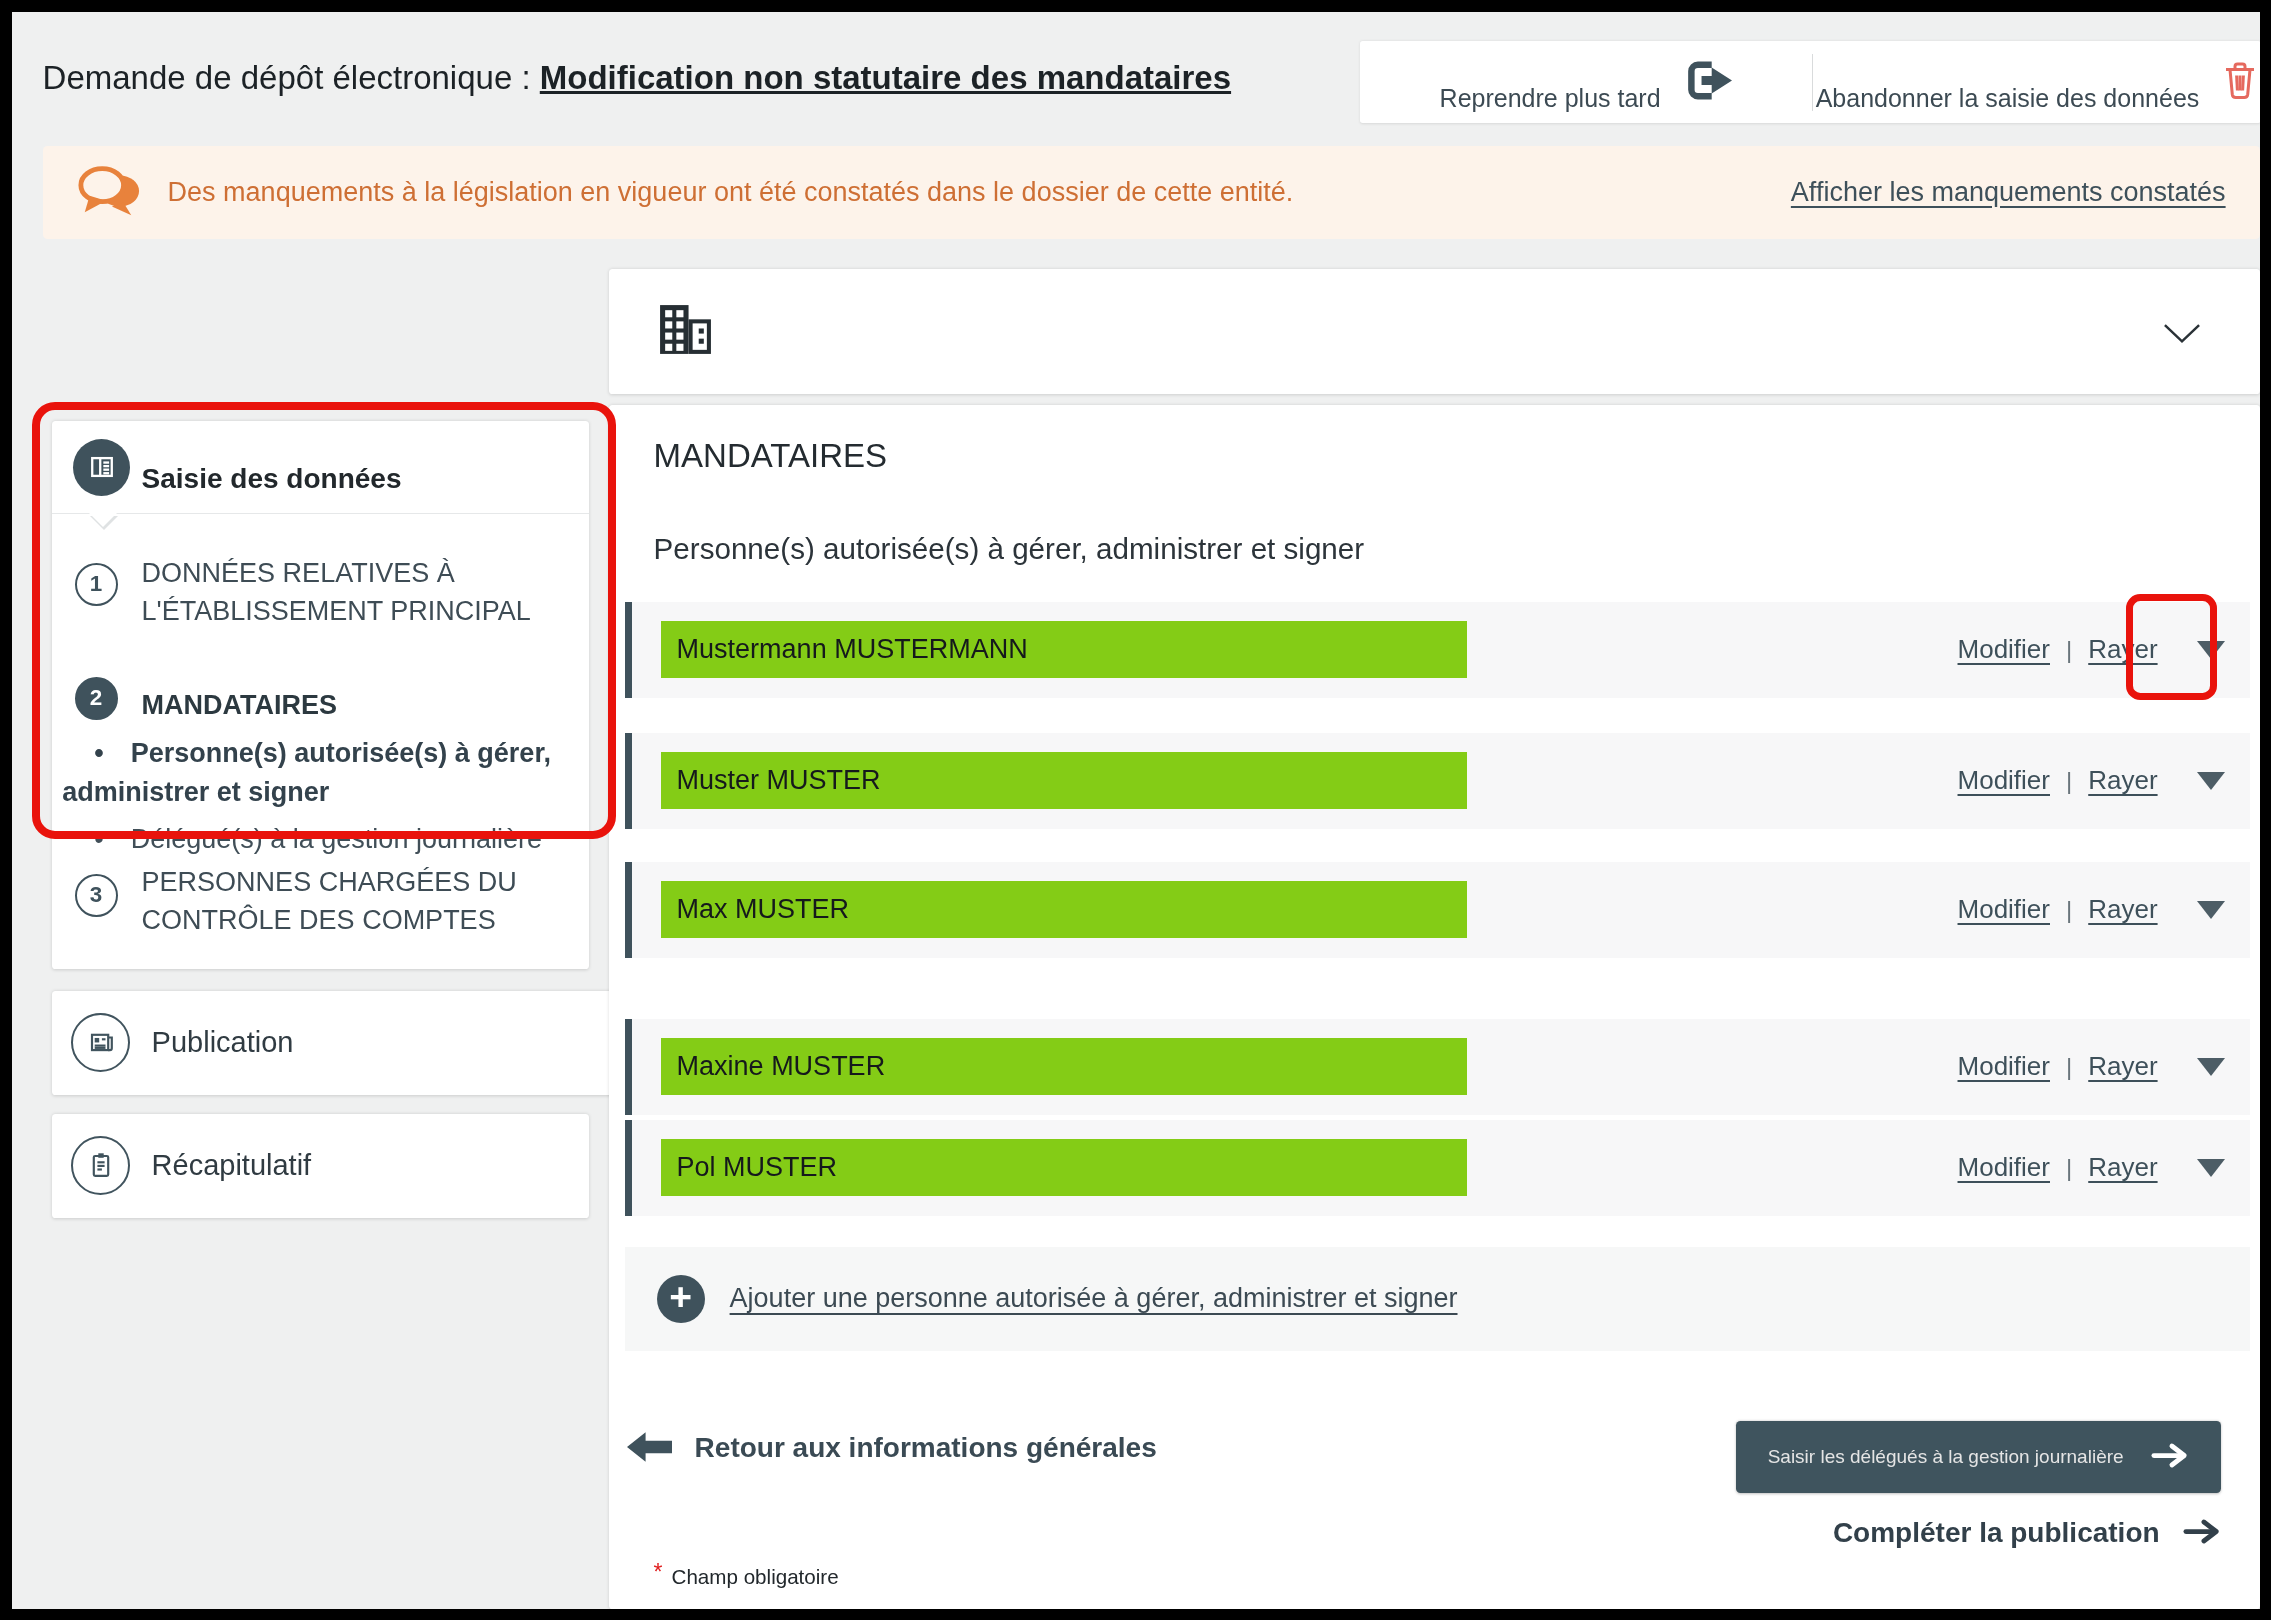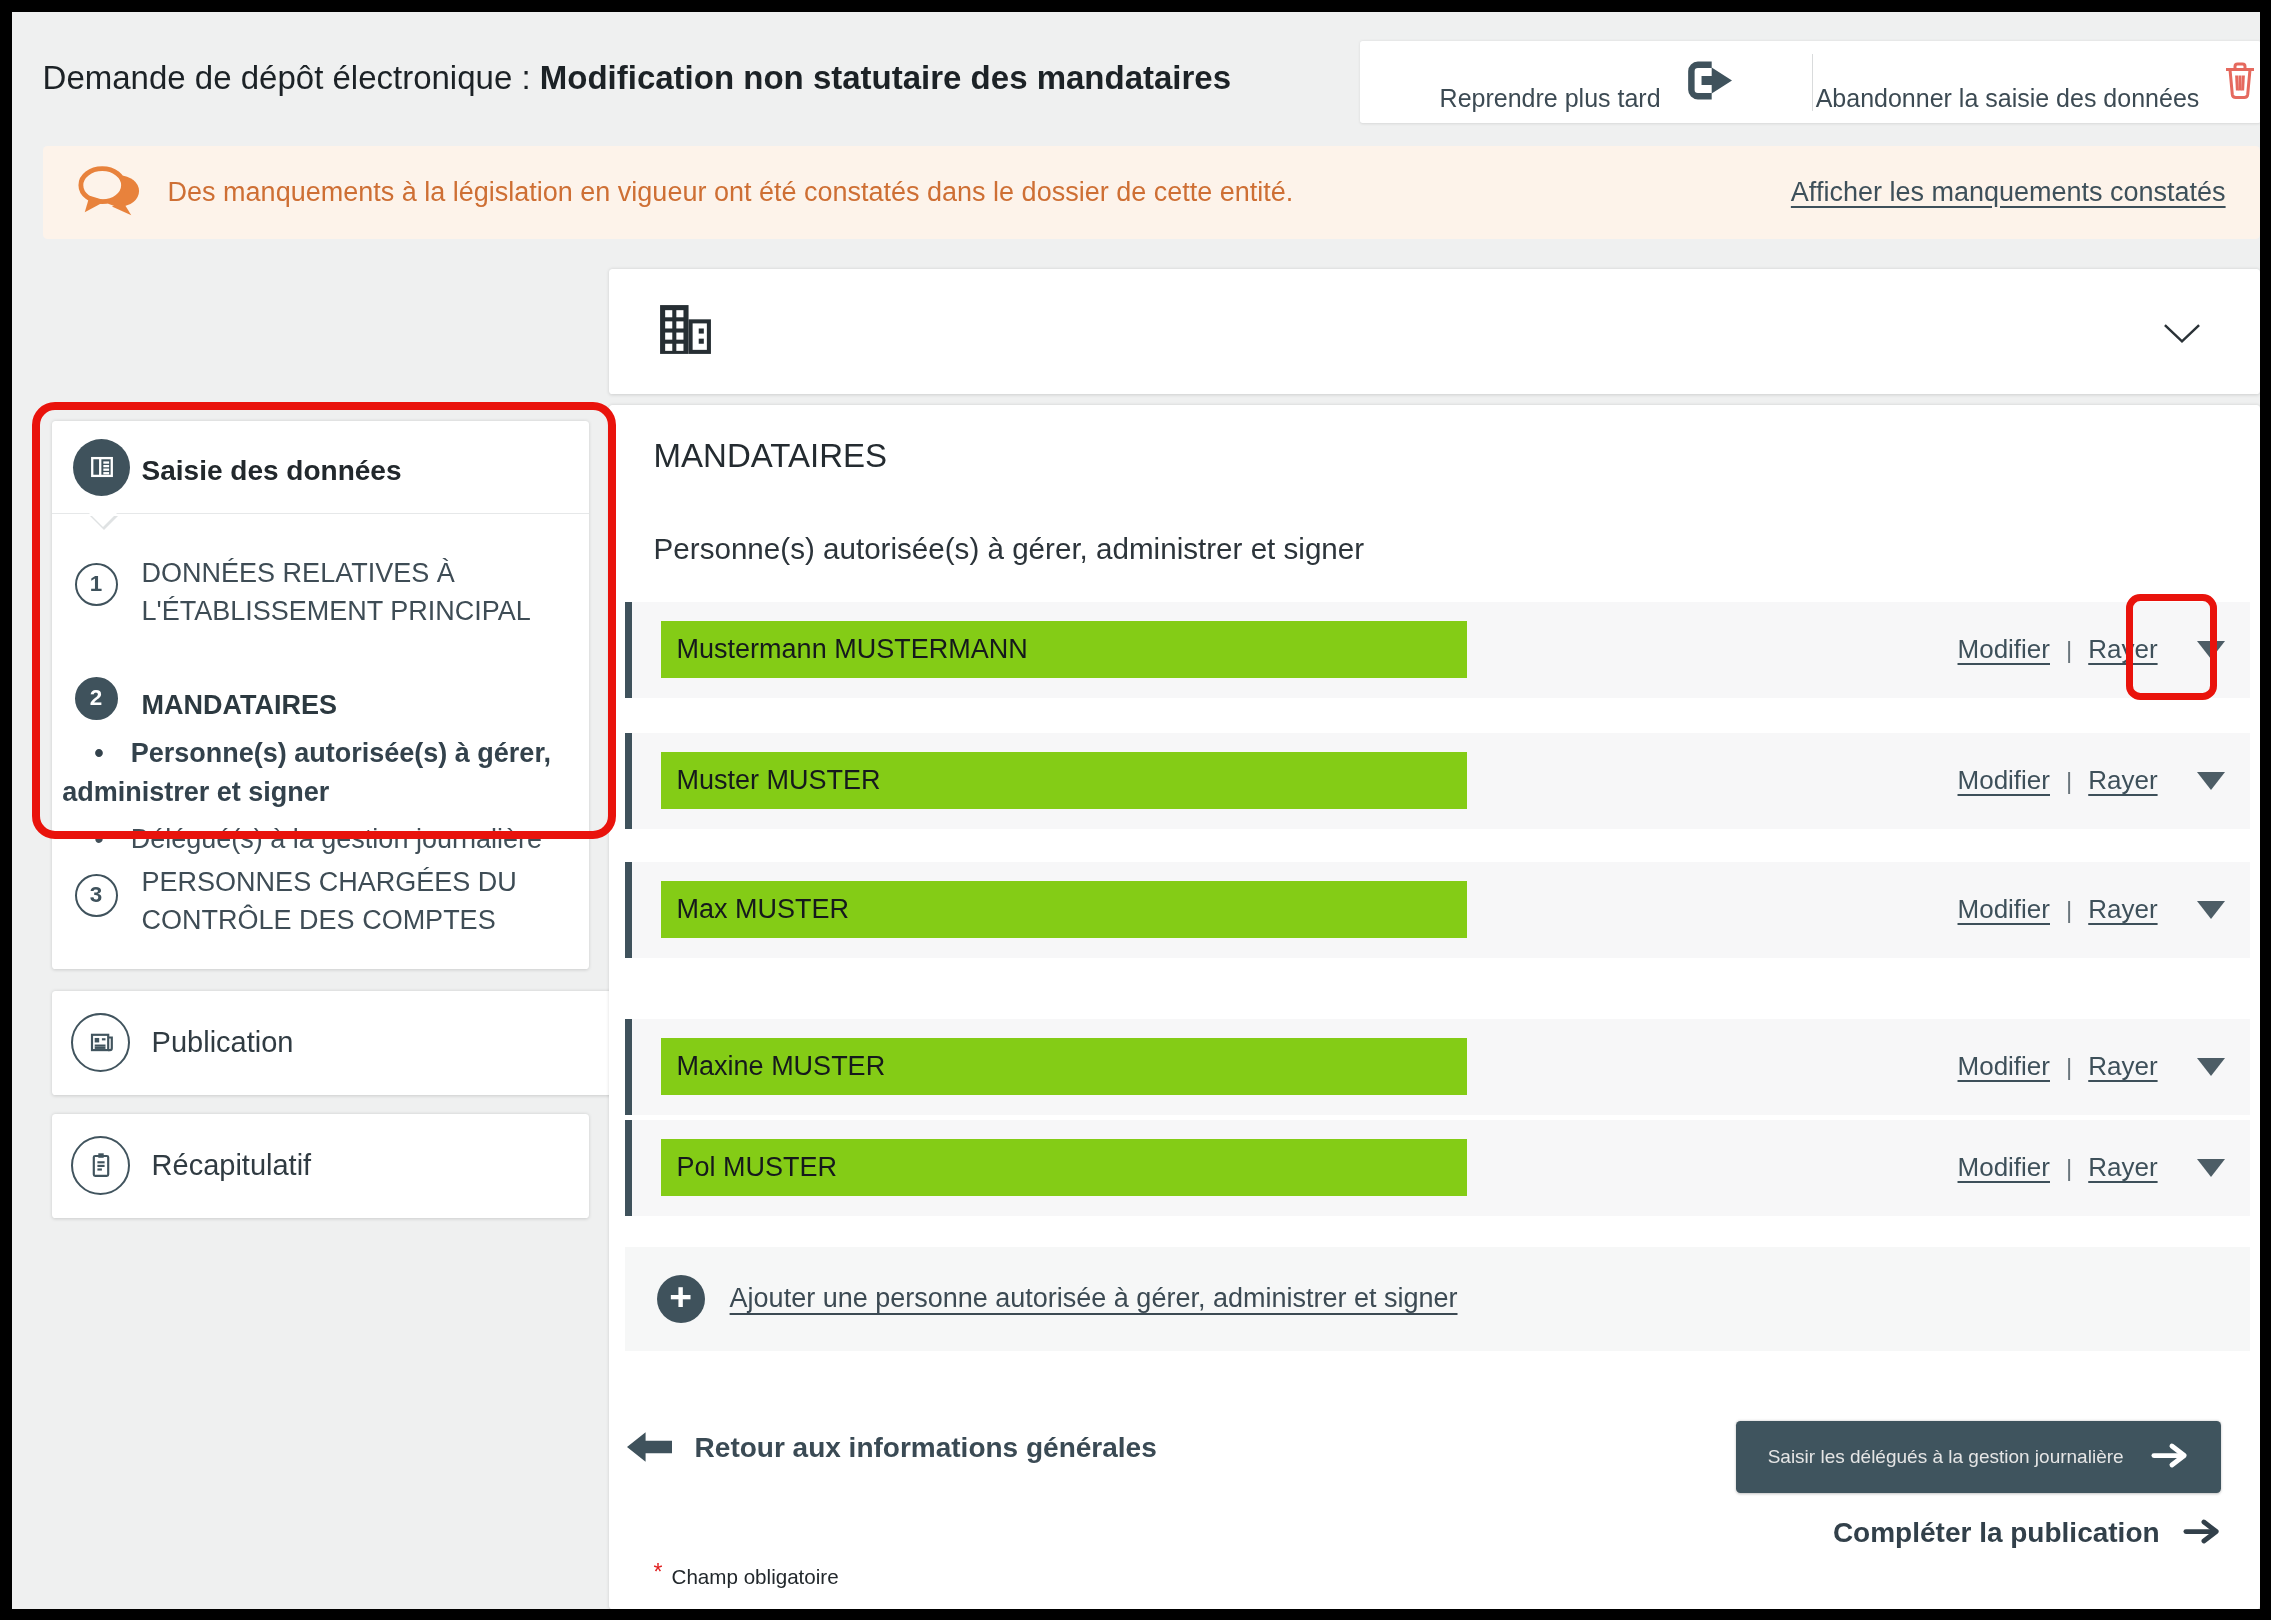--- a/index.html
+++ b/index.html
@@ -6,21 +6,21 @@
   * { box-sizing:border-box; font-family:"Liberation Sans", sans-serif; }
 
   .frame { position:relative; width:2271px; height:1620px; background:#000; }
   .page  { position:absolute; left:11.6px; top:11.6px; width:2248px; height:1597px;
            background:#eff0f0; overflow:hidden; }
   
   .abs { position:absolute; }
 
   
   .app-title { left:31px; top:47px; font-size:33px; color:#1c2226; white-space:nowrap; }
-  .app-title .bold { font-weight:bold; }
+  .app-title .bold { font-weight:bold;text-decoration:underline; }
 
   .topbar { left:1348px; top:29.6px; width:901px; height:82px; background:#fff;
             border-radius:2.7px; display:flex; align-items:stretch;
             box-shadow:0 0.9px 2.7px rgba(0,0,0,.10); }
   .topbar .sec { display:flex; align-items:center; justify-content:center; gap:23px; }
   .topbar .sec1 { flex:0 0 452px; }
   .topbar .sec2 { flex:1; }
   .topbar .divider { width:1.8px; background:#d9dbdc; margin:12.5px 0; }
   .topbar .lbl { font-size:25px; color:#3c4a53;margin-top:32px; }
 
@@ -31,21 +31,21 @@
   .banner .lnk { margin-left:auto; margin-right:34px; font-size:27px; color:#3e505a;
                  text-decoration:underline; text-underline-offset:5.4px; cursor:pointer; }
 
   
   .side-card { background:#fff; border-radius:3.6px; box-shadow:0 0.9px 3.6px rgba(0,0,0,.15); }
   .card1 { left:40px; top:409px; width:537px; height:548px; }
   .side-head { position:relative; height:93px; border-bottom:1.8px solid #e6e8e9; }
   .head-circle { position:absolute; left:21.5px; top:18px; width:57px; height:57px;
                  border-radius:50%; background:#3f525c; display:flex; align-items:center;
                  justify-content:center; }
-  .side-head .t { position:absolute; left:90px; top:4px; height:93px; display:flex;
+  .side-head .t { position:absolute; left:90px; top:12px; height:93px; display:flex;
                   align-items:center; font-size:28px; font-weight:bold; color:#22282c; }
   .notch { position:absolute; top:95px; left:38px; width:0; height:0;
            border:14.3px solid transparent; border-top:14.3px solid #dfe2e3; }
   .notch::after { content:""; position:absolute; top:-17px; left:-14.3px; width:0; height:0;
            border:14.3px solid transparent; border-top:14.3px solid #fff; }
 
   .num-badge { position:absolute; width:43px; height:43px; border-radius:50%;
                border:2.7px solid #3f525c; color:#3f525c; font-size:22.4px; font-weight:bold;
                display:flex; align-items:center; justify-content:center; background:#fff; }
   .num-badge.filled { background:#3f525c; color:#fff; border-color:#3f525c; }

